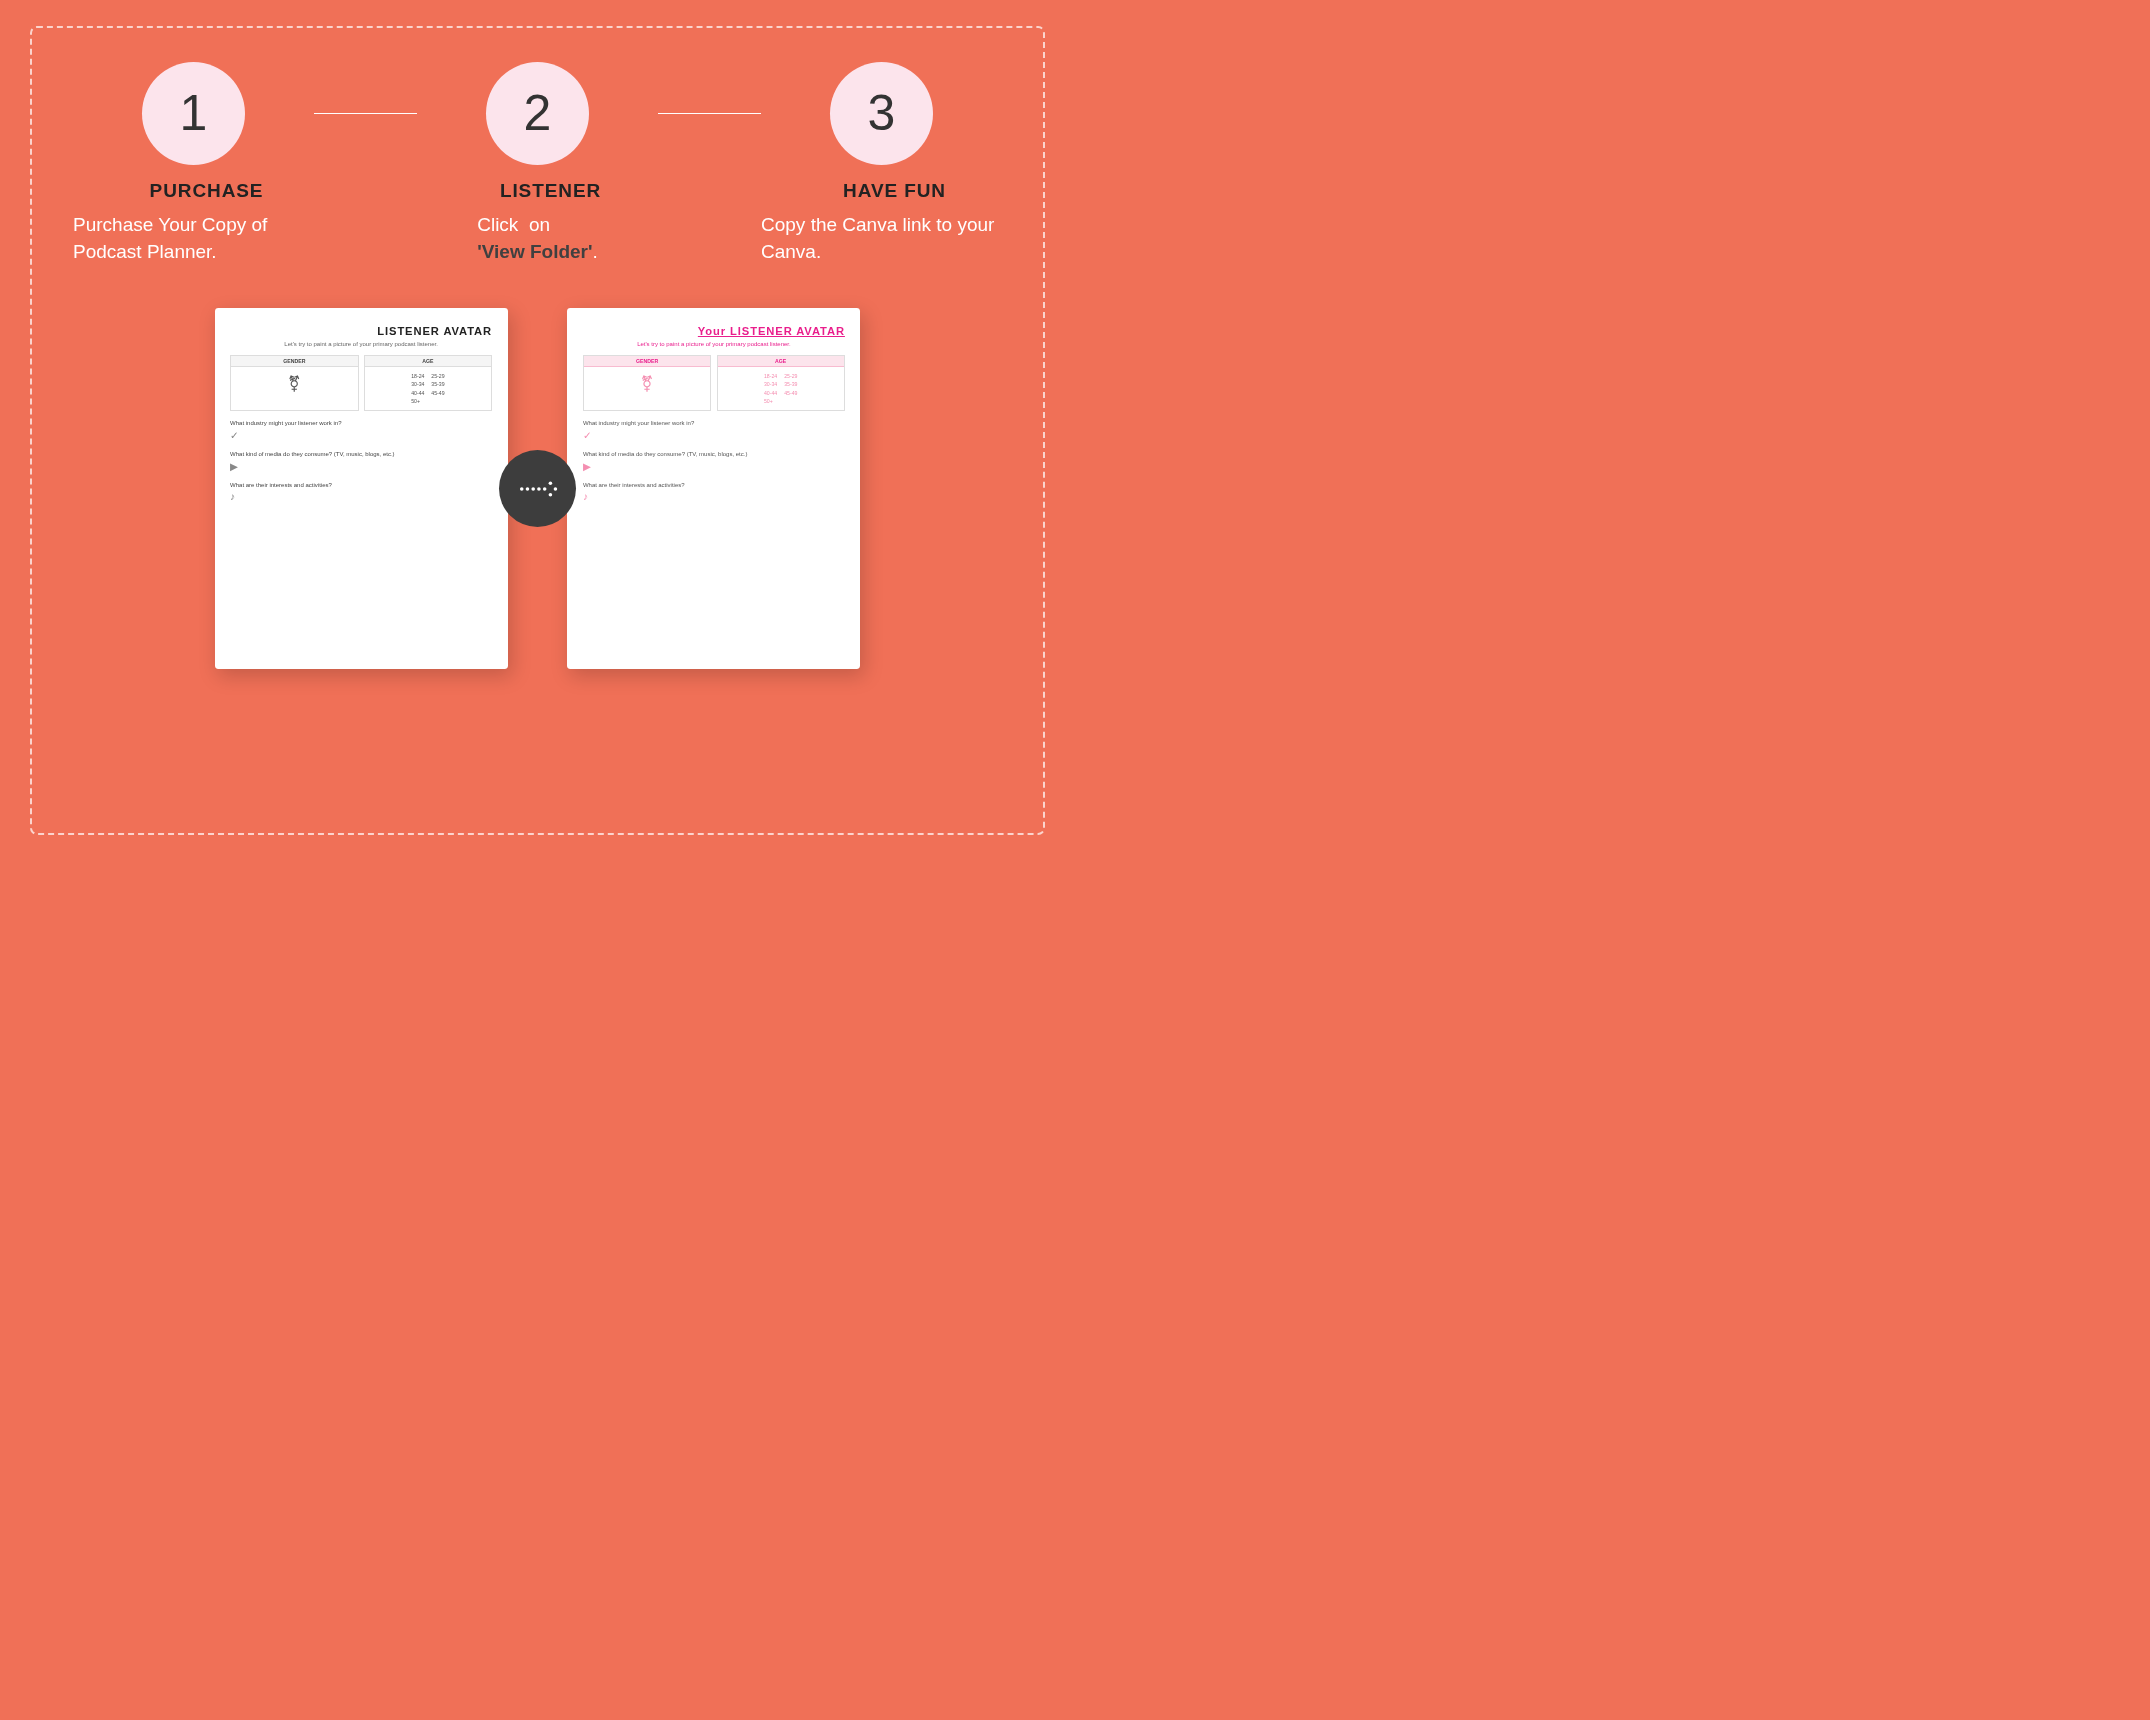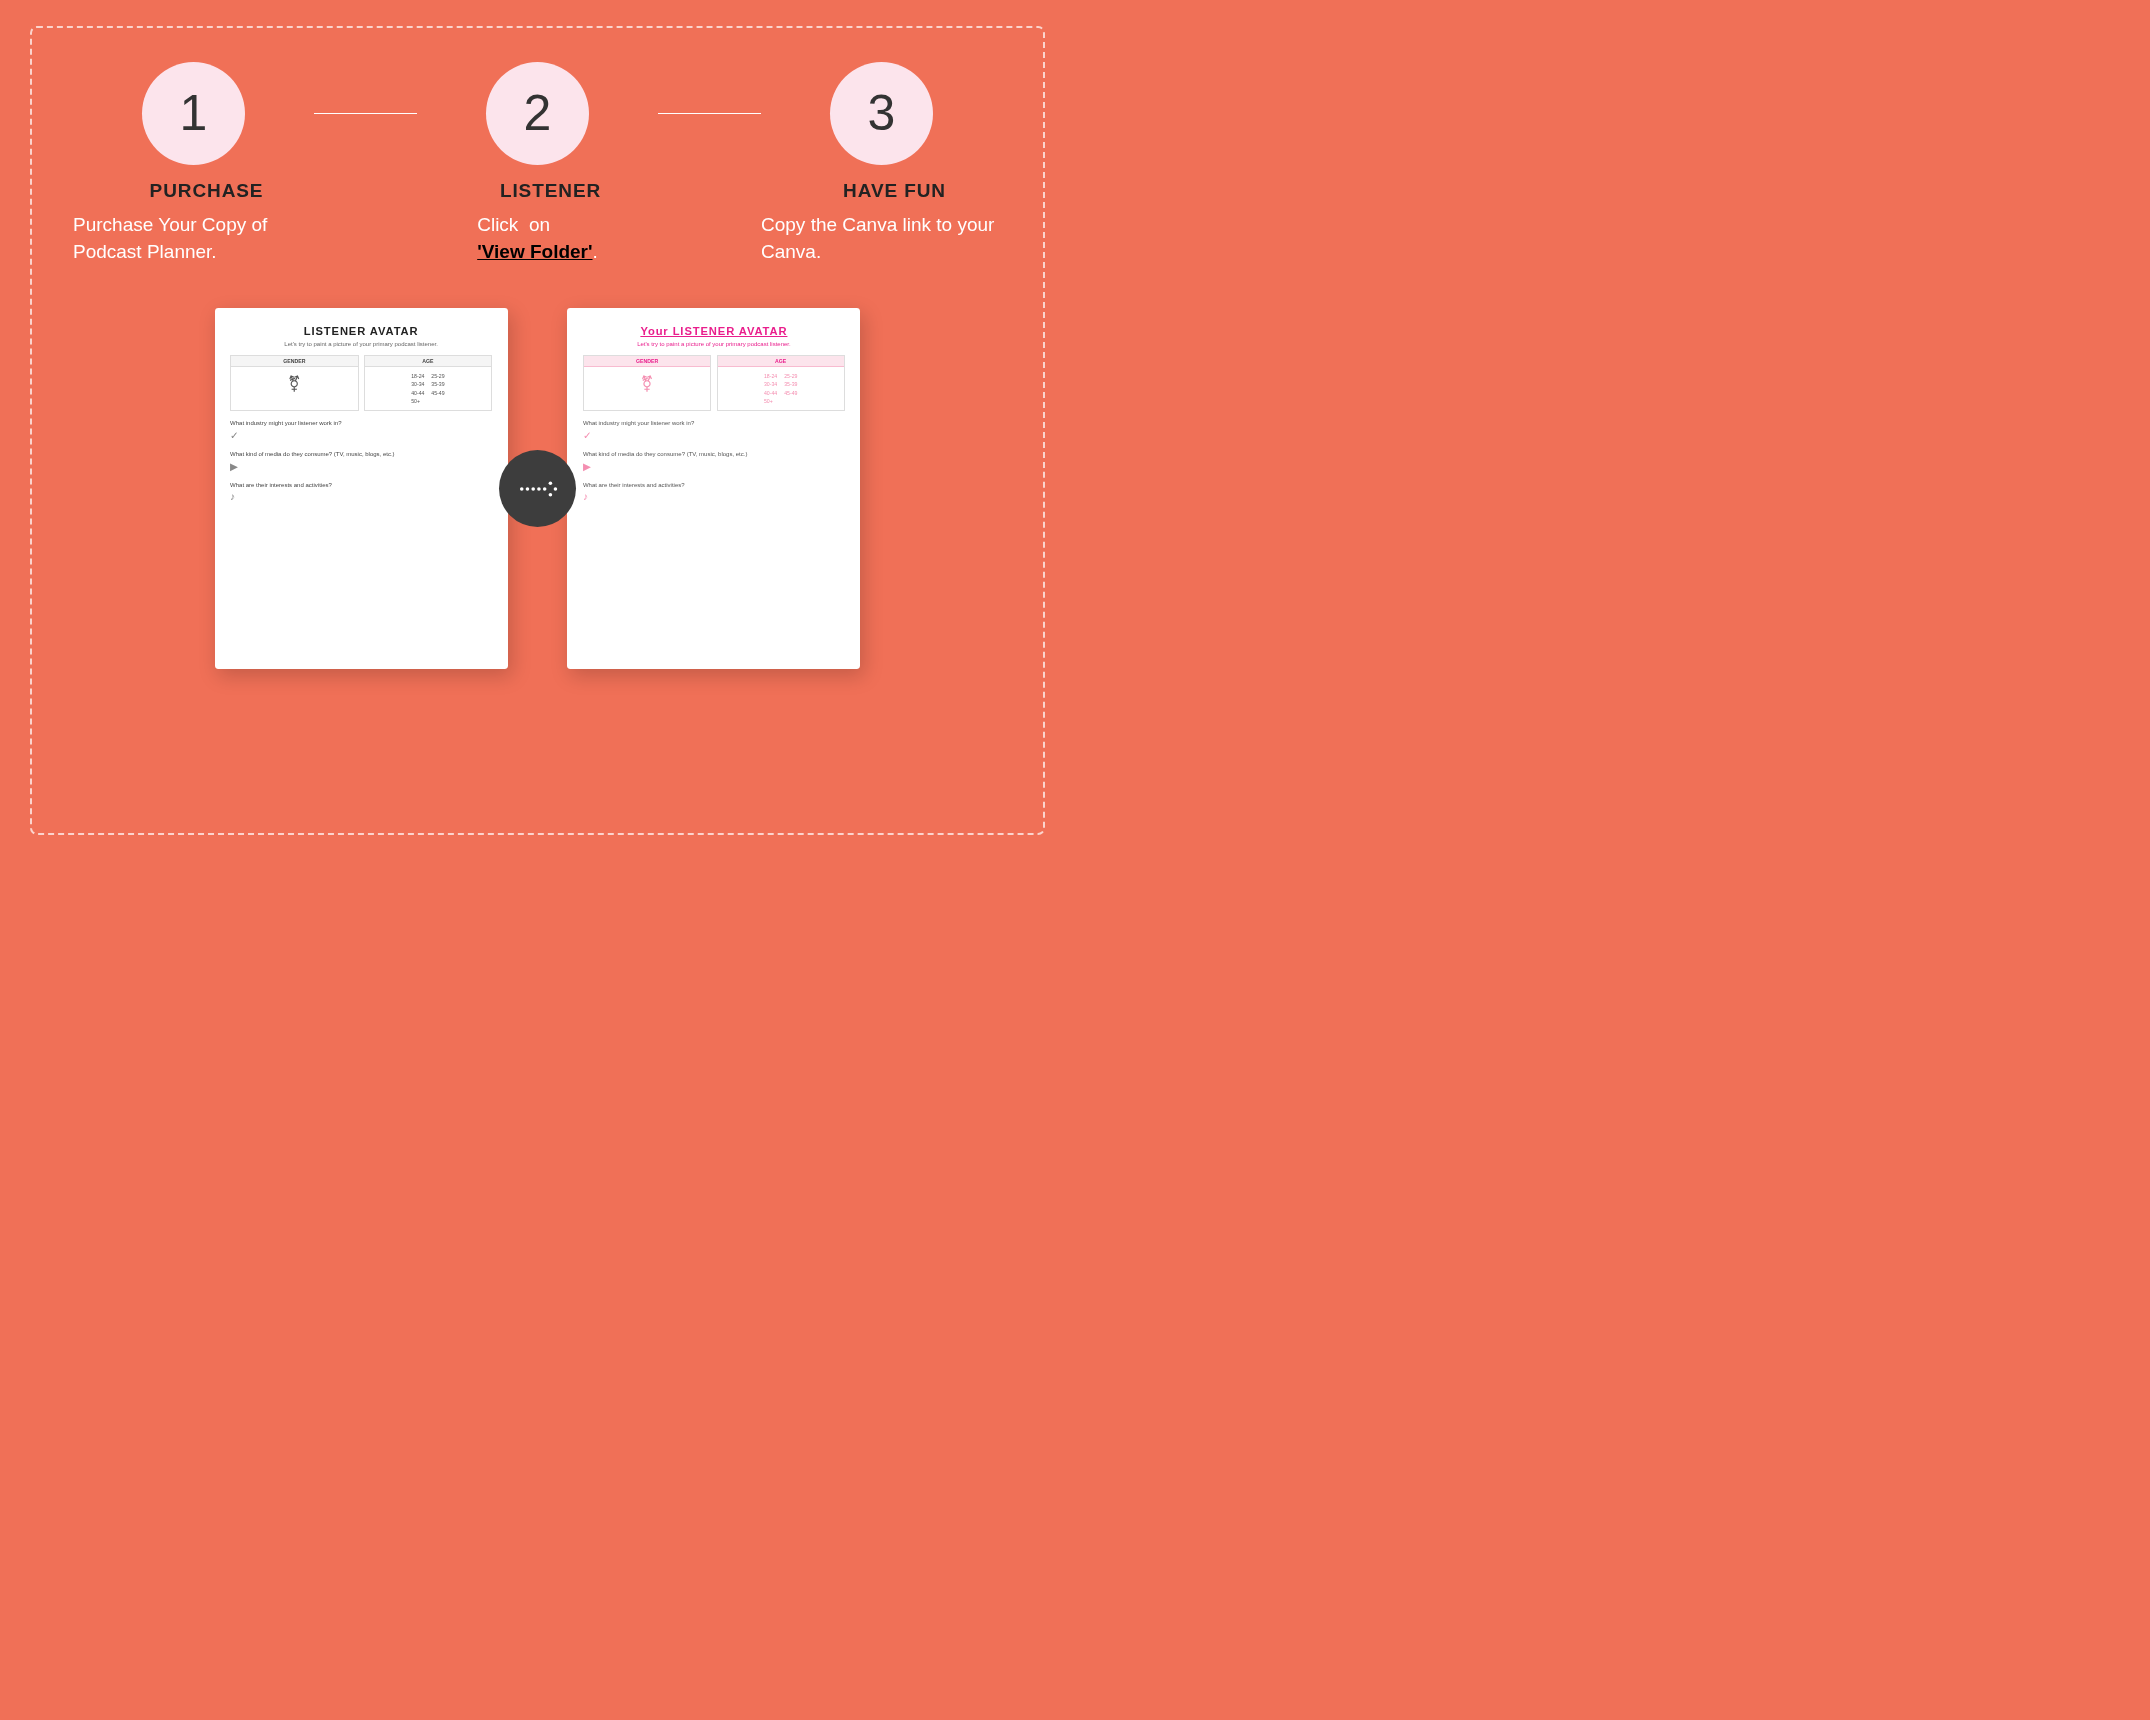--- a/index.html
+++ b/index.html
@@ -76,23 +76,22 @@
     }
 
     .step-desc {
       font-size: 19px;
       color: white;
       text-align: left;
       line-height: 1.4;
     }
 
     .step-desc strong {
-      color: #000000;
+      color: #404040;
       font-weight: 800;
-      text-decoration: underline;
     }
 
     
     .preview-row {
       display: flex;
       align-items: center;
       justify-content: center;
       gap: 0;
       margin-top: 17px;
     }
@@ -109,21 +108,21 @@
     }
 
     .preview-card.colored .card-title {
       color: #e91e8c;
       text-decoration: underline;
     }
 
     .card-title {
       font-size: 11.2px;
       font-weight: 800;
-      text-align: center;
+      text-align: right;
       letter-spacing: 0.9px;
       color: #222;
       margin-bottom: 3.4px;
     }
 
     .card-subtitle {
       font-size: 6px;
       text-align: center;
       color: #666;
       margin-bottom: 8.6px;

